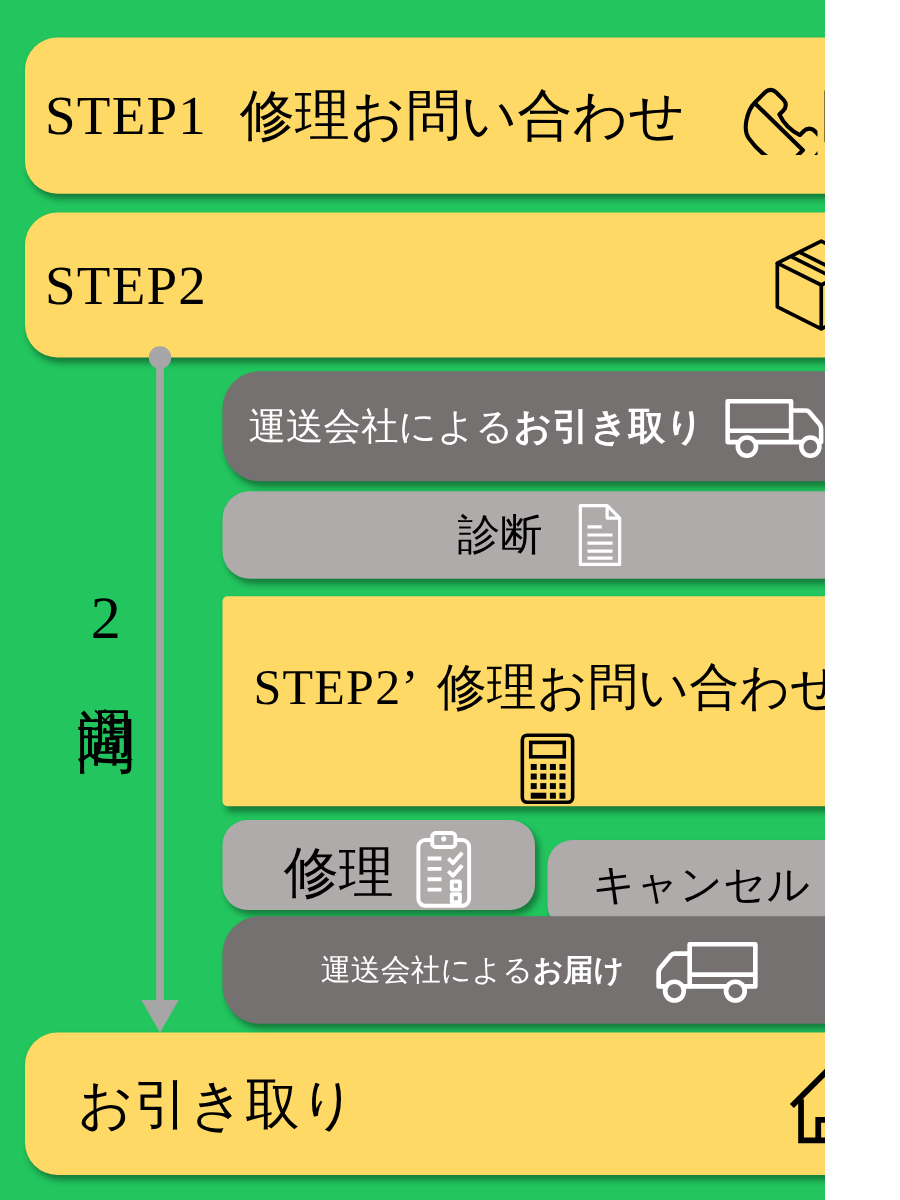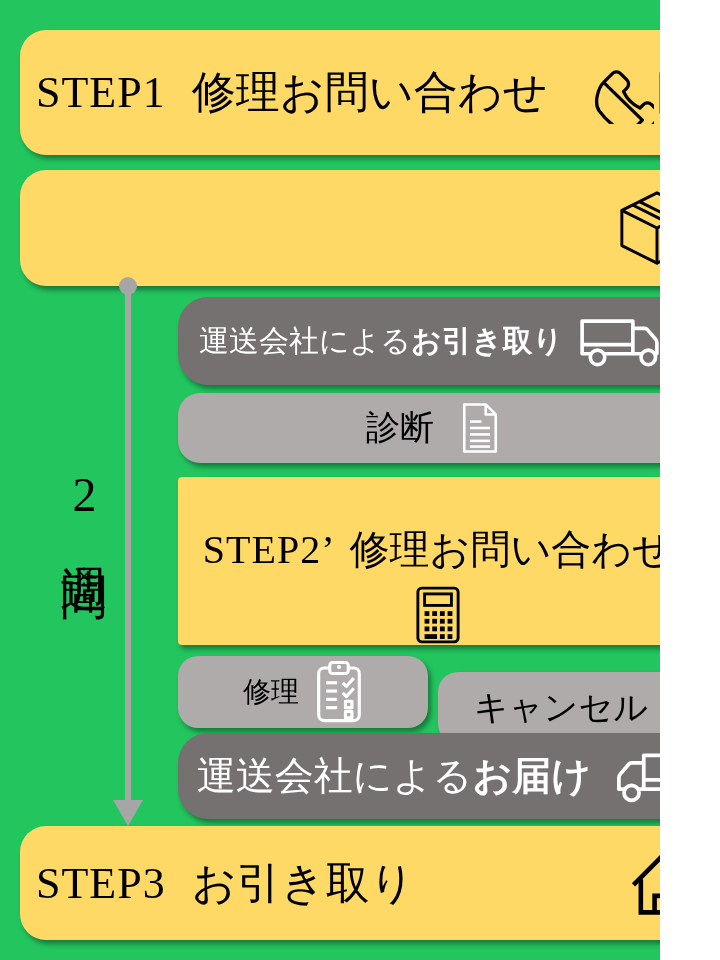--- a/index.html
+++ b/index.html
@@ -20,23 +20,23 @@
   .step-label{font-size:44px;letter-spacing:1px;}
   .step-title{font-size:44px;margin-left:26px;}
   .step-icons{margin-left:auto;display:flex;align-items:center;gap:4px;}
 
   
   #b-pickup{left:178px;top:297px;width:510px;height:88px;border-radius:30px;justify-content:center;gap:14px;font-size:30px;}
   #b-diag{left:178px;top:393px;width:510px;height:70px;border-radius:22px;justify-content:center;gap:26px;font-size:34px;}
   #b-step2b{left:178px;top:477px;width:520px;height:168px;border-radius:4px;flex-direction:column;justify-content:flex-end;gap:8px;}
   #b-step2b .row{display:flex;align-items:baseline;gap:14px;}
   #b-step2b .step-label,#b-step2b .t{font-size:40px;}
-  #b-repair{left:178px;top:656px;width:250px;height:72px;border-radius:20px;justify-content:center;gap:16px;font-size:28px;}
+  #b-repair{left:178px;top:656px;width:250px;height:72px;border-radius:20px;justify-content:center;gap:16px;font-size:44px;align-items:flex-end;}
   #b-cancel{left:438px;top:656px;width:246px;height:72px;border-radius:20px;justify-content:center;font-size:34px;margin-top:16px;}
-  #b-deliver{left:178px;top:733px;width:510px;height:86px;border-radius:30px;justify-content:center;gap:18px;font-size:39px;padding-left:16px;}
+  #b-deliver{left:178px;top:733px;width:510px;height:86px;border-radius:30px;justify-content:center;gap:18px;font-size:24px;}
   .em{font-weight:700;}
 
   
   .tl{position:absolute;z-index:2;}
   #tl-dot{left:119px;top:277px;width:18px;height:18px;border-radius:50%;background:#A6A6A6;}
   #tl-line{left:125px;top:286px;width:6px;height:518px;background:#A6A6A6;}
   #tl-arrow{left:113px;top:800px;width:0;height:0;border-left:15px solid transparent;border-right:15px solid transparent;border-top:26px solid #A6A6A6;}
   #duration{left:50px;top:468px;width:68px;display:flex;flex-direction:column;align-items:center;}
   #duration .d-text{writing-mode:vertical-rl;text-orientation:upright;font-size:48px;line-height:1;letter-spacing:8px;}
   #duration .d-note{font-size:24px;margin-top:14px;}
@@ -62,20 +62,21 @@
           <rect x="3" y="5" width="54" height="40"></rect>
           <path d="M3 5 L30 25 L57 5"></path>
           <path d="M3 45 L30 25"></path>
           <path d="M57 45 L30 25"></path>
         </svg>
       </span>
     </span>
   </div>
 
   <div class="banner yellow step-banner" id="b-step2">
+    <span class="step-label">STEP2</span>
     <span class="step-icons" style="margin-right:18px;">
       <span>
         <svg width="82" height="82" viewBox="0 0 84 84" fill="none" stroke="#000" stroke-width="3" stroke-linejoin="round">
           <polygon points="42,6 78,24 42,42 6,24"></polygon>
           <path d="M6 24 V60 L42 78 V42"></path>
           <path d="M78 24 V60 L42 78"></path>
           <path d="M24 15 L60 33"></path>
           <path d="M17 18.5 L53 36.5"></path>
           <polygon points="50,48 58,44 58,52 50,56"></polygon>
         </svg>
@@ -170,21 +171,20 @@
         <rect x="36" y="10" width="56" height="36"></rect>
         <path d="M36 36 H92"></path>
         <path d="M36 18 h-13 a4 4 0 0 0 -3 1.4 l-9 10.6 a6 6 0 0 0 -1.5 4 V46 H36"></path>
         <circle cx="23" cy="50" r="8" fill="#767171"></circle>
         <circle cx="75" cy="50" r="8" fill="#767171"></circle>
       </svg>
     </span>
   </div>
 
   <div class="banner yellow step-banner" id="b-step3">
-    <span class="step-label">STEP3</span>
     <span class="step-title">お引き取り</span>
     <span class="step-icons" style="margin-right:22px;">
       <span>
         <svg width="66" height="72" viewBox="0 0 72 76" fill="none" stroke="#000" stroke-width="5" stroke-linejoin="miter">
           <path d="M6 40 L36 10 L66 40"></path>
           <path d="M14 34 V70 H58 V34"></path>
           <path d="M29 70 V52 H43 V70"></path>
         </svg>
       </span>
     </span>

